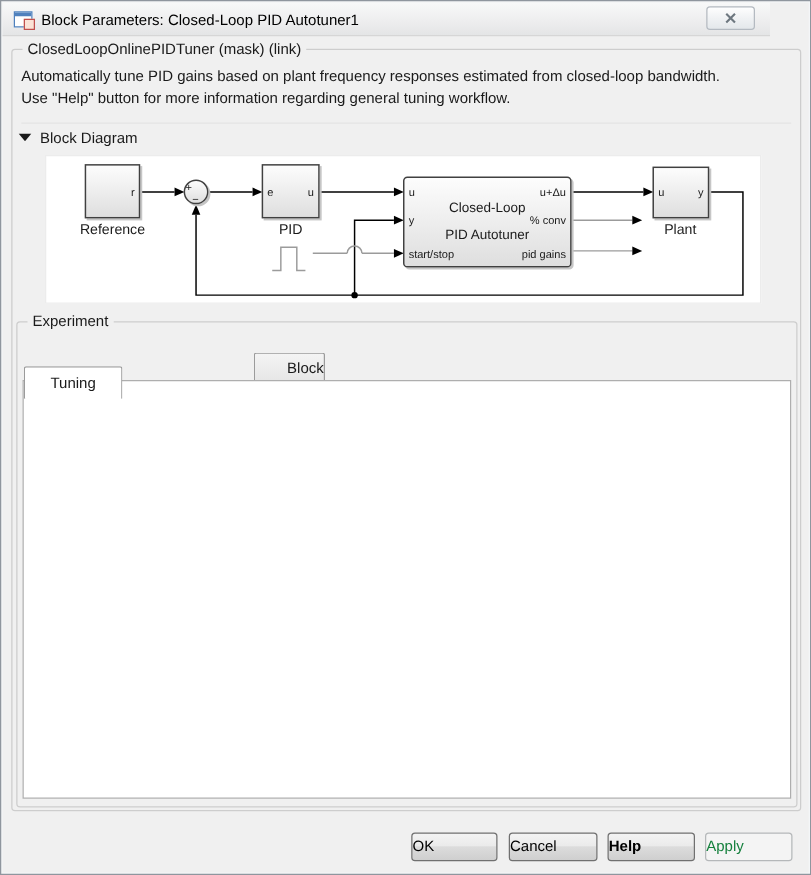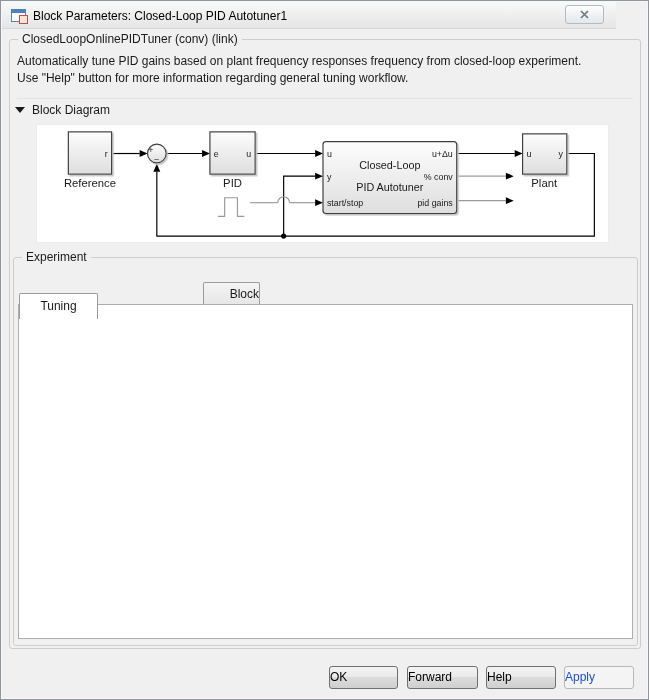--- a/index.html
+++ b/index.html
@@ -132,45 +132,45 @@
   }
 
   
   .btn {
     position: absolute; top: 665px; height: 23px;
     border: 1px solid #707070; border-radius: 3px;
     background: linear-gradient(#f3f3f3, #ebebeb 45%, #dcdcdc 50%, #cfcfcf);
     font: 12px "Liberation Sans", sans-serif; color: #000;
     text-align: left; line-height: 21px; cursor: default;
   }
-  .btn.disabled { border-color: #b5b8ba; background: #f4f4f4; color: #1d4ed8; }
+  .btn.disabled { border-color: #b5b8ba; background: #f4f4f4; color: #15803d; }
   #btn-ok     { left: 328px; width: 69px; }
   #btn-cancel { left: 406px; width: 71px; }
-  #btn-help   { left: 485px; width: 70px; }
+  #btn-help   { left: 485px; width: 70px; font-weight: bold; }
   #btn-apply  { left: 563px; width: 70px; }
 </style>
 </head>
 <body>
 
 <div id="win">
 
   <div id="titlebar">
     <div id="title-icon"></div>
     <div id="title-text">Block Parameters: Closed-Loop PID Autotuner1</div>
     <div id="close-btn">
       <svg width="9" height="9" viewBox="0 0 9 9">
         <path d="M1 1 L8 8 M8 1 L1 8" stroke="#6e7880" stroke-width="1.7" fill="none"></path>
       </svg>
     </div>
   </div>
 
   <div id="mask-frame" class="frame">
-    <div class="frame-label">ClosedLoopOnlinePIDTuner (conv) (link)</div>
-  </div>
-  <div id="desc-line1">Automatically tune PID gains based on plant frequency responses frequency from closed-loop experiment.</div>
+    <div class="frame-label">ClosedLoopOnlinePIDTuner (mask) (link)</div>
+  </div>
+  <div id="desc-line1">Automatically tune PID gains based on plant frequency responses estimated from closed-loop bandwidth.</div>
   <div id="desc-line2">Use "Help" button for more information regarding general tuning workflow.</div>
   <div id="desc-sep"></div>
 
   <div id="bd-toggle">
     <span class="tri-down"></span>
     <span>Block Diagram</span>
   </div>
 
   <div id="bd-canvas">
     <svg width="571" height="117" viewBox="0 0 573 119">
@@ -320,17 +320,17 @@
   <div class="spin" style="left:456px; top:527px;">
       <span>⋮</span>
     </div>
   <div class="check" style="left:478px; top:532px;"></div>
   <div class="lbl" style="left:497px; top:533px;">Use external source</div>
 
   <div class="check" style="left:31px; top:561px;"></div>
   <div class="lbl" style="left:50px; top:562px;">Output estimated phase margin achieved by tuned controller</div>
 
   <div id="btn-ok" class="btn">OK</div>
-  <div id="btn-cancel" class="btn">Forward</div>
+  <div id="btn-cancel" class="btn">Cancel</div>
   <div id="btn-help" class="btn">Help</div>
   <div id="btn-apply" class="btn disabled">Apply</div>
 
 </div>
 
 </body></html>

